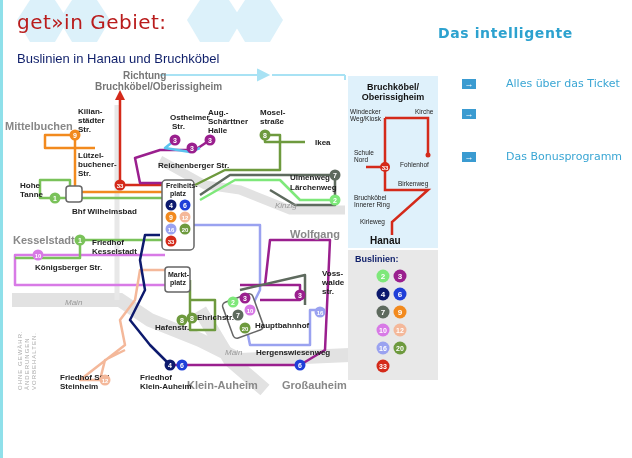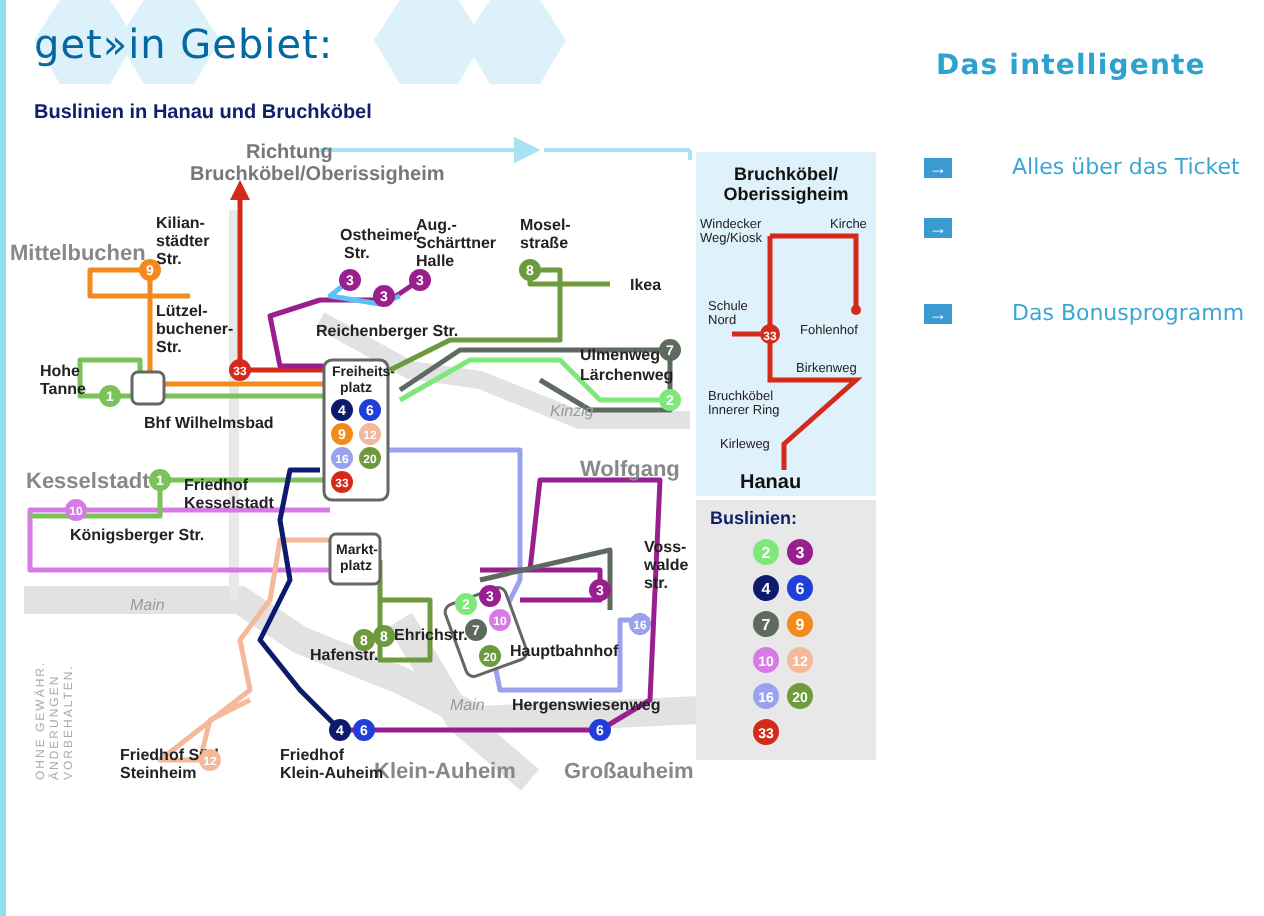--- a/index.html
+++ b/index.html
@@ -1,21 +1,21 @@
 <!DOCTYPE html>
 <html><head>
 <meta charset="utf-8">
 <style>
   html,body{margin:0;padding:0;}
   body{width:632px;height:458px;background:#fff;position:relative;overflow:hidden;font-family:"Liberation Sans",sans-serif;}
   .leftbar{position:absolute;left:0;top:0;width:3px;height:458px;background:#8fe0ea;}
   .deco{position:absolute;top:0;}
-  .title{position:absolute;left:17px;top:10px;font-family:"DejaVu Sans",sans-serif;font-size:20px;color:#0369a1;letter-spacing:0.5px;}
-  .subtitle{position:absolute;left:17px;top:51px;font-size:10px;font-weight:bold;color:#0f1f6a;}
-  .rmv-title{position:absolute;left:468px;top:24px;font-family:"DejaVu Sans",sans-serif;font-weight:bold;font-size:14px;line-height:18px;color:#2da2cf;letter-spacing:0.6px;}
+  .title{position:absolute;left:17px;top:10px;font-family:"DejaVu Sans",sans-serif;font-size:20px;color:#b91c1c;letter-spacing:0.5px;}
+  .subtitle{position:absolute;left:17px;top:51px;font-size:13px;font-weight:normal;color:#0f1f6a;}
+  .rmv-title{position:absolute;left:438px;top:24px;font-family:"DejaVu Sans",sans-serif;font-weight:bold;font-size:14px;line-height:18px;color:#2da2cf;letter-spacing:0.6px;}
   .link{position:absolute;left:462px;display:flex;align-items:flex-start;cursor:pointer;}
   .link .arr{width:14px;height:10px;background:#3a9bd1;color:#fff;font-size:9px;line-height:10px;text-align:center;margin-top:2px;}
   .link .lbl{margin-left:30px;font-family:"DejaVu Sans",sans-serif;font-size:11px;line-height:14px;color:#3aa6d4;}
   svg text{font-family:"Liberation Sans",sans-serif;}
   .map{position:absolute;left:0;top:0;}
 </style>
 </head>
 <body>
 
 <div class="leftbar"></div>

